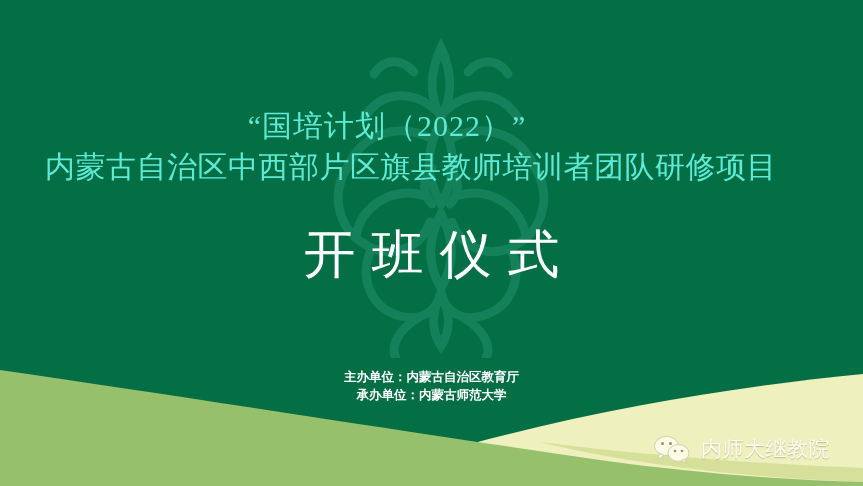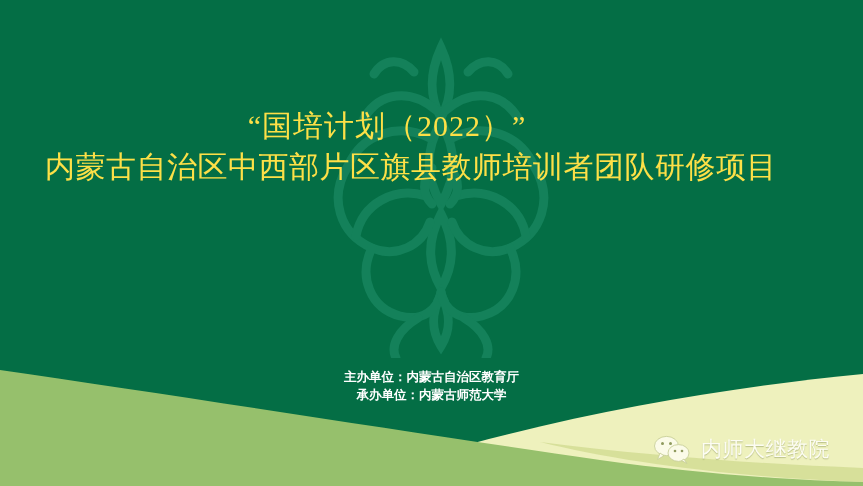--- a/index.html
+++ b/index.html
@@ -38,21 +38,21 @@
     pointer-events: none;
   }
 
   
   #title-block {
     position: absolute;
     left: 0;
     top: 106px;
     width: 774px;
     text-align: center;
-    color: #fde047;
+    color: #5eead4;
   }
   .title-line-1 {
     font-size: 30px;
     line-height: 40px;
     letter-spacing: 1px;
     white-space: nowrap;
   }
   .title-line-2 {
     font-size: 30px;
     line-height: 42px;
@@ -158,20 +158,21 @@
     <path d="M0 14 C180 40 420 78 600 104 C700 118 790 124 863 126 L863 130 L0 130 Z" fill="#96c06c"></path>
 
     <path d="M863 112 C760 108 650 100 540 86 C620 106 740 122 863 126 Z" fill="#cfd98f" opacity="0.75"></path>
   </svg>
 
   <div id="title-block">
     <div class="title-line-1">“国培计划（2022）”</div>
     <div class="title-line-2">内蒙古自治区中西部片区旗县教师培训者团队研修项目</div>
   </div>
 
+  <div id="heading">开班仪式</div>
 
   <div id="organizers">
     <div class="org-line">主办单位：内蒙古自治区教育厅</div>
     <div class="org-line">承办单位：内蒙古师范大学</div>
   </div>
 
   <div id="watermark">
     <svg id="wechat-icon" viewBox="0 0 40 30" xmlns="http://www.w3.org/2000/svg" aria-hidden="true">
       <g fill="#fbfbe8" stroke="#c8cf9a" stroke-width="0.9">
 

